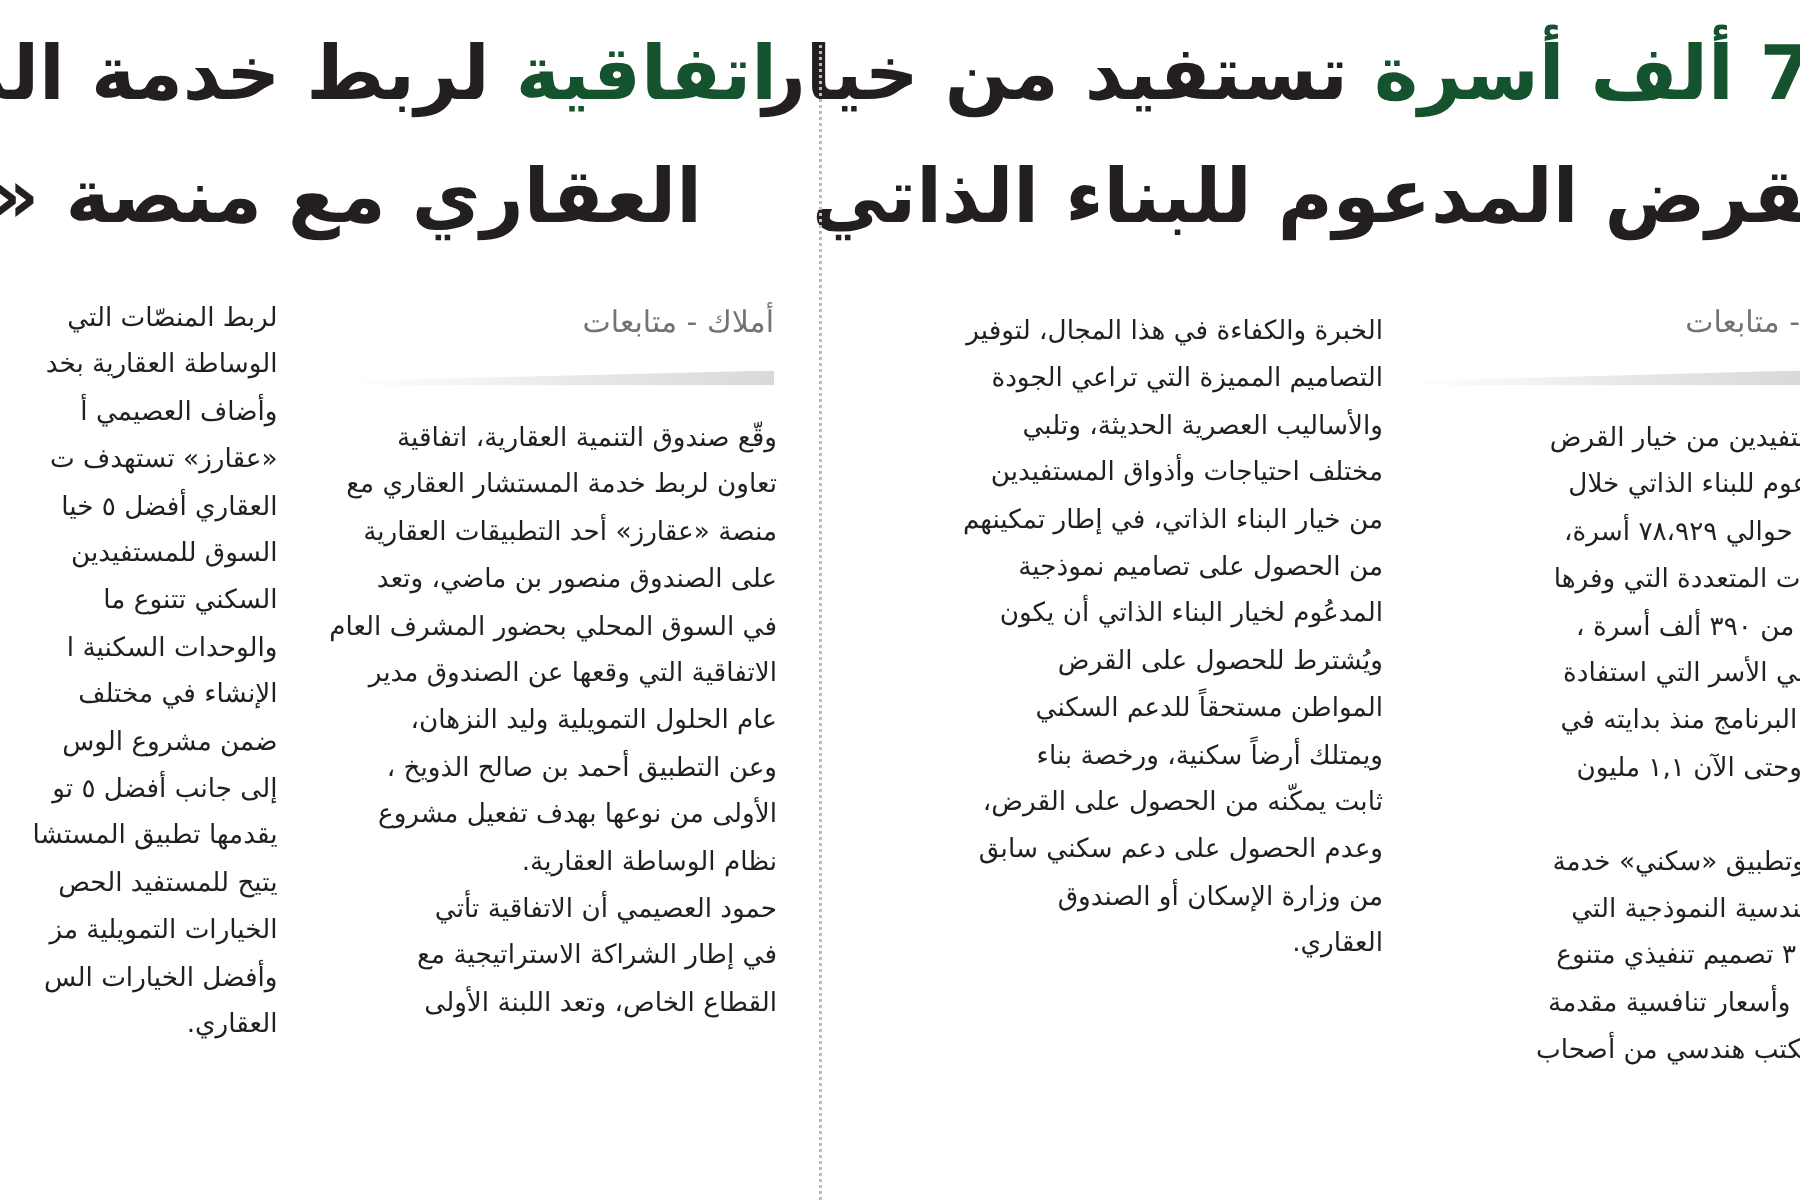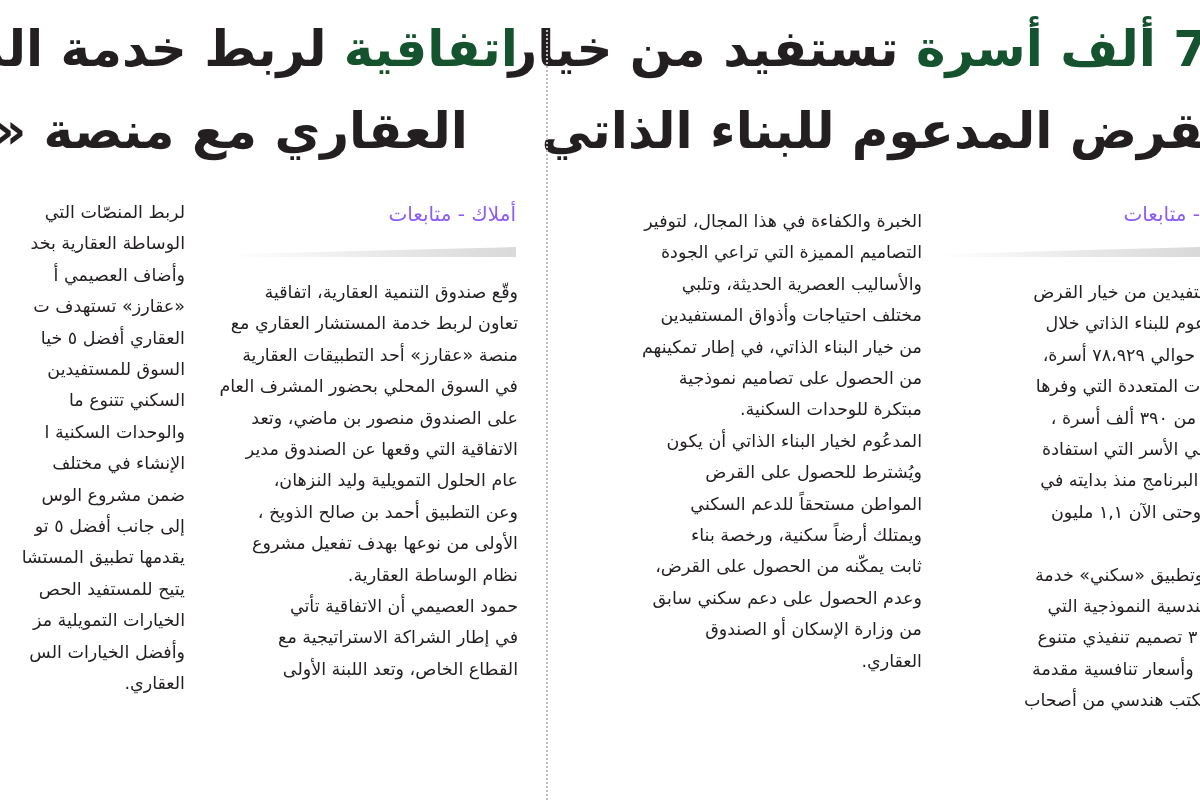--- a/index.html
+++ b/index.html
@@ -16,21 +16,21 @@
     white-space: nowrap;
     color: #231f20;
   }
   .headline .gray { color: #14532d; }
 
   .byline {
     position: absolute;
     direction: rtl;
     font-family: "DejaVu Sans", sans-serif;
     font-size: 20px;
-    color: #8b5cf6;
+    color: #737373;
     white-space: nowrap;
   }
   .sep {
     position: absolute;
     height: 10px;
     background: linear-gradient(to left, #d9d9d9 0%, #e6e6e6 40%, rgba(255,255,255,0) 100%);
     clip-path: polygon(0 70%, 100% 0, 100% 100%, 0 100%);
   }
   .col {
     position: absolute;
@@ -88,21 +88,20 @@
     </div>
   </div>
 
   <div class="col" style="left:572px; top:206px; width:350px;">
     <span class="line">الخبرة والكفاءة في هذا المجال، لتوفير</span>
     <span class="line">التصاميم المميزة التي تراعي الجودة</span>
     <span class="line">والأساليب العصرية الحديثة، وتلبي</span>
     <span class="line">مختلف احتياجات وأذواق المستفيدين</span>
     <span class="line">من خيار البناء الذاتي، في إطار تمكينهم</span>
     <span class="line">من الحصول على تصاميم نموذجية</span>
-    <span class="line">مبتكرة للوحدات السكنية.</span>
     <span class="line">المدعُوم لخيار البناء الذاتي أن يكون</span>
     <span class="line">ويُشترط للحصول على القرض</span>
     <span class="line">المواطن مستحقاً للدعم السكني</span>
     <span class="line">ويمتلك أرضاً سكنية، ورخصة بناء</span>
     <span class="line">ثابت يمكّنه من الحصول على القرض،</span>
     <span class="line">وعدم الحصول على دعم سكني سابق</span>
     <span class="line">من وزارة الإسكان أو الصندوق</span>
     <span class="line">العقاري.</span>
   </div>
 </div>
@@ -120,22 +119,22 @@
     </div>
   </div>
 
   <div class="byline" style="right:684px; top:202px;">أملاك - متابعات</div>
   <div class="sep" style="left:230px; width:286px; top:247px;"></div>
 
   <div class="col" style="left:208px; top:277px; width:310px;">
     <span class="line">وقّع صندوق التنمية العقارية، اتفاقية</span>
     <span class="line">تعاون لربط خدمة المستشار العقاري مع</span>
     <span class="line">منصة «عقارز» أحد التطبيقات العقارية</span>
+    <span class="line">على الصندوق منصور بن ماضي، وتعد</span>
     <span class="line">في السوق المحلي بحضور المشرف العام</span>
-    <span class="line">على الصندوق منصور بن ماضي، وتعد</span>
     <span class="line">الاتفاقية التي وقعها عن الصندوق مدير</span>
     <span class="line">عام الحلول التمويلية وليد النزهان،</span>
     <span class="line">وعن التطبيق أحمد بن صالح الذويخ ،</span>
     <span class="line">الأولى من نوعها بهدف تفعيل مشروع</span>
     <span class="line">نظام الوساطة العقارية.</span>
     <span class="line">حمود العصيمي أن الاتفاقية تأتي</span>
     <span class="line">في إطار الشراكة الاستراتيجية مع</span>
     <span class="line">القطاع الخاص، وتعد اللبنة الأولى</span>
   </div>
 

